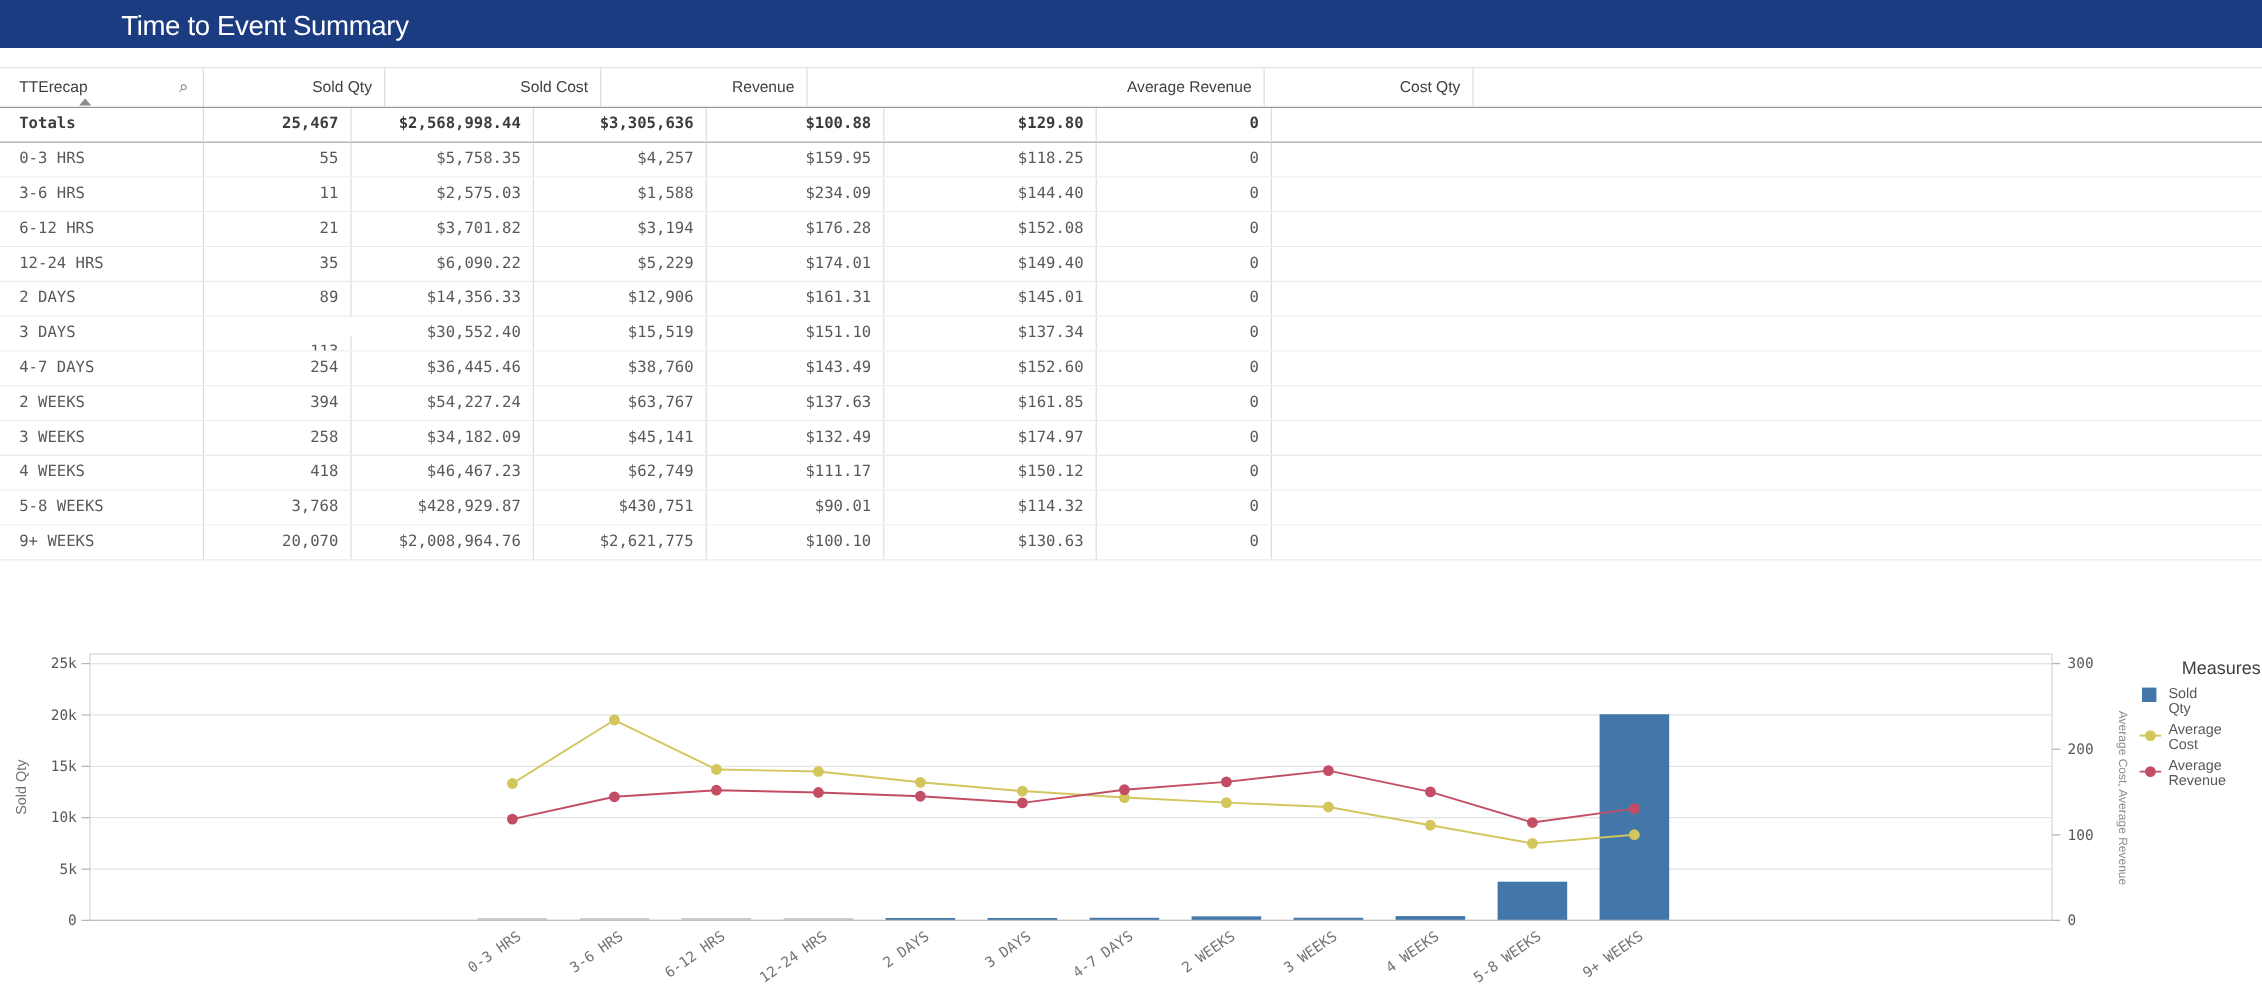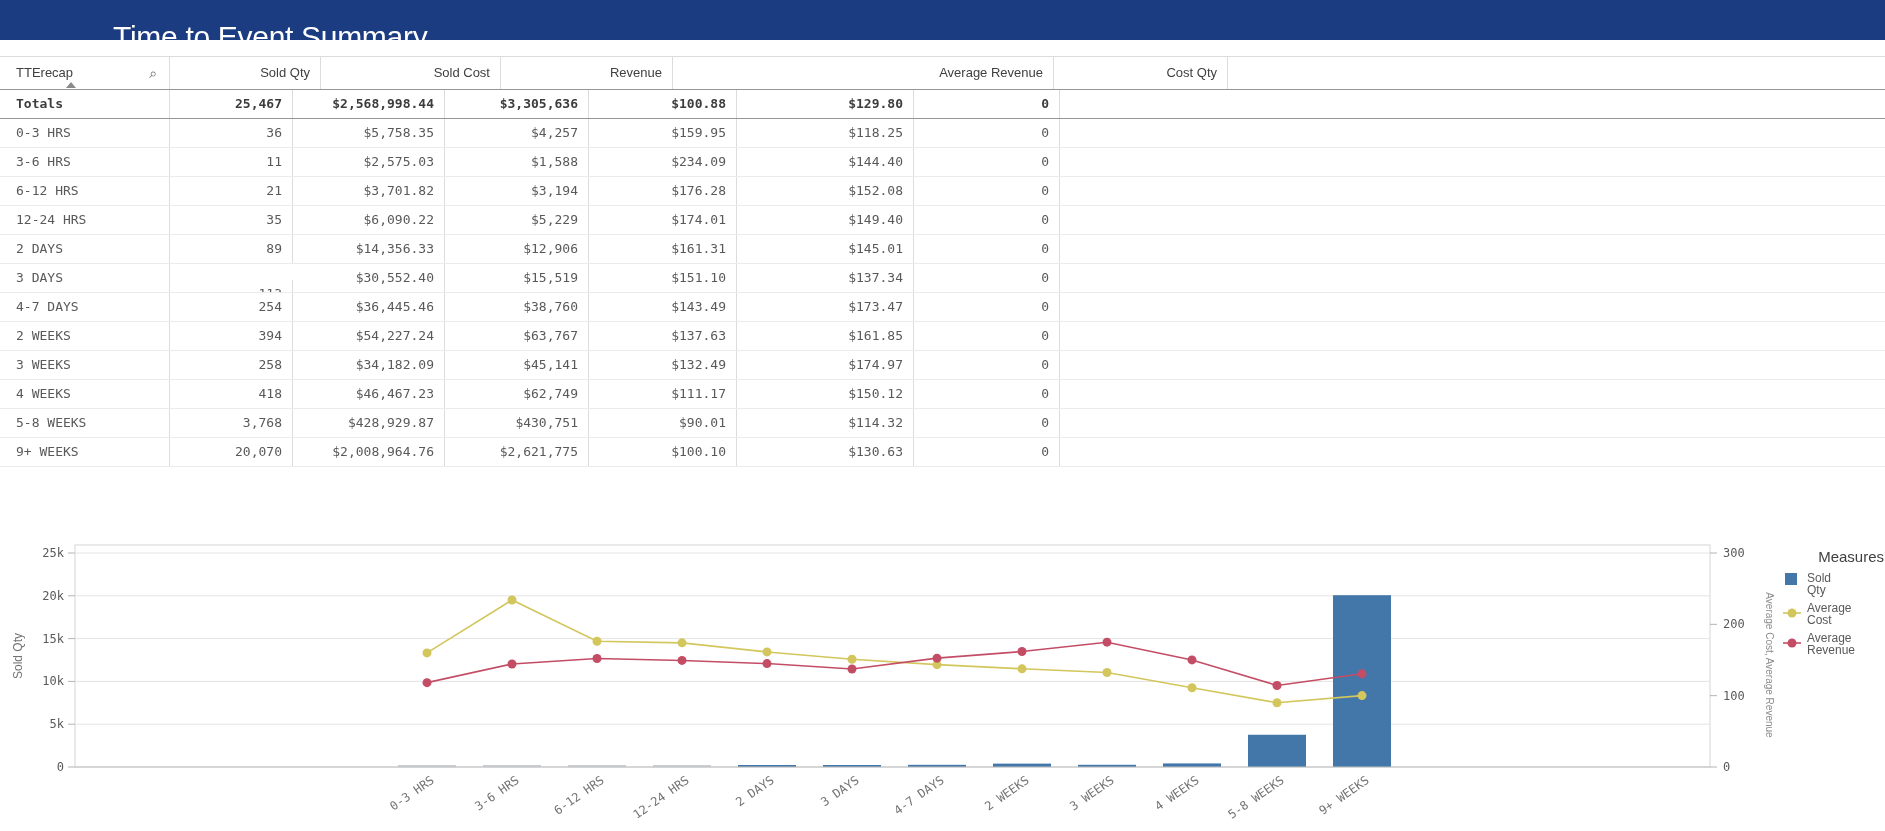--- a/index.html
+++ b/index.html
@@ -1,20 +1,20 @@
 <!DOCTYPE html>
 <html><head>
 <meta charset="utf-8">
 <style>
   html,body{margin:0;padding:0;}
   body{width:1885px;height:831px;overflow:hidden;background:#fff;position:relative;
        font-family:"Liberation Sans",sans-serif;}
   
   .titlebar{position:absolute;left:0;top:0;width:1885px;height:40px;background:#1c3c82;}
-  .titlebar h1{margin:12px;position:absolute;left:101px;top:8px;font-size:30px;font-weight:400;
+  .titlebar h1{margin:0;position:absolute;left:101px;top:8px;font-size:23px;font-weight:400;
        color:#ffffff;letter-spacing:-0.3px;font-family:"Liberation Sans",sans-serif;}
   
   .ttable{position:absolute;left:0;top:56px;width:1885px;border-top:1px solid #dcdcdc;
        font-size:13px;color:#595959;}
   .trow{display:flex;width:1885px;height:29px;line-height:28px;box-sizing:border-box;
        border-bottom:1px solid #ebebeb;background:#fff;}
   .trow.head{height:33px;line-height:32px;border-bottom:1px solid #969696;color:#404040;
        font-family:"Liberation Sans",sans-serif;gap:28px;}
   .trow.totals{border-bottom:1px solid #969696;font-weight:bold;color:#3c3c3c;}
   .tcell{box-sizing:border-box;border-right:1px solid #dcdcdc;padding:0 10px;white-space:nowrap;
@@ -55,21 +55,21 @@
       <div class="tcell num" style="width: 123px; flex: 0 0 123px;">25,467</div>
       <div class="tcell num" style="width: 152px; flex: 0 0 152px;">$2,568,998.44</div>
       <div class="tcell num" style="width: 144px; flex: 0 0 144px;">$3,305,636</div>
       <div class="tcell num" style="width: 148px; flex: 0 0 148px;">$100.88</div>
       <div class="tcell num" style="width: 177px; flex: 0 0 177px;">$129.80</div>
       <div class="tcell num" style="width: 146px; flex: 0 0 146px;">0</div>
       <div class="tcell fill"></div>
     </div>
     <div class="trow">
       <div class="tcell dim" style="width: 170px; flex: 0 0 170px;">0-3 HRS</div>
-      <div class="tcell num" style="width: 123px; flex: 0 0 123px;">36</div>
+      <div class="tcell num" style="width: 123px; flex: 0 0 123px;">55</div>
       <div class="tcell num" style="width: 152px; flex: 0 0 152px;">$5,758.35</div>
       <div class="tcell num" style="width: 144px; flex: 0 0 144px;">$4,257</div>
       <div class="tcell num" style="width: 148px; flex: 0 0 148px;">$159.95</div>
       <div class="tcell num" style="width: 177px; flex: 0 0 177px;">$118.25</div>
       <div class="tcell num" style="width: 146px; flex: 0 0 146px;">0</div>
       <div class="tcell fill"></div>
     </div>
     <div class="trow">
       <div class="tcell dim" style="width: 170px; flex: 0 0 170px;">3-6 HRS</div>
       <div class="tcell num" style="width: 123px; flex: 0 0 123px;">11</div>
@@ -119,21 +119,21 @@
       <div class="tcell num" style="width: 177px; flex: 0 0 177px;">$137.34</div>
       <div class="tcell num" style="width: 146px; flex: 0 0 146px;">0</div>
       <div class="tcell fill"></div>
     </div>
     <div class="trow">
       <div class="tcell dim" style="width: 170px; flex: 0 0 170px;">4-7 DAYS</div>
       <div class="tcell num" style="width: 123px; flex: 0 0 123px;">254</div>
       <div class="tcell num" style="width: 152px; flex: 0 0 152px;">$36,445.46</div>
       <div class="tcell num" style="width: 144px; flex: 0 0 144px;">$38,760</div>
       <div class="tcell num" style="width: 148px; flex: 0 0 148px;">$143.49</div>
-      <div class="tcell num" style="width: 177px; flex: 0 0 177px;">$173.47</div>
+      <div class="tcell num" style="width: 177px; flex: 0 0 177px;">$152.60</div>
       <div class="tcell num" style="width: 146px; flex: 0 0 146px;">0</div>
       <div class="tcell fill"></div>
     </div>
     <div class="trow">
       <div class="tcell dim" style="width: 170px; flex: 0 0 170px;">2 WEEKS</div>
       <div class="tcell num" style="width: 123px; flex: 0 0 123px;">394</div>
       <div class="tcell num" style="width: 152px; flex: 0 0 152px;">$54,227.24</div>
       <div class="tcell num" style="width: 144px; flex: 0 0 144px;">$63,767</div>
       <div class="tcell num" style="width: 148px; flex: 0 0 148px;">$137.63</div>
       <div class="tcell num" style="width: 177px; flex: 0 0 177px;">$161.85</div>

